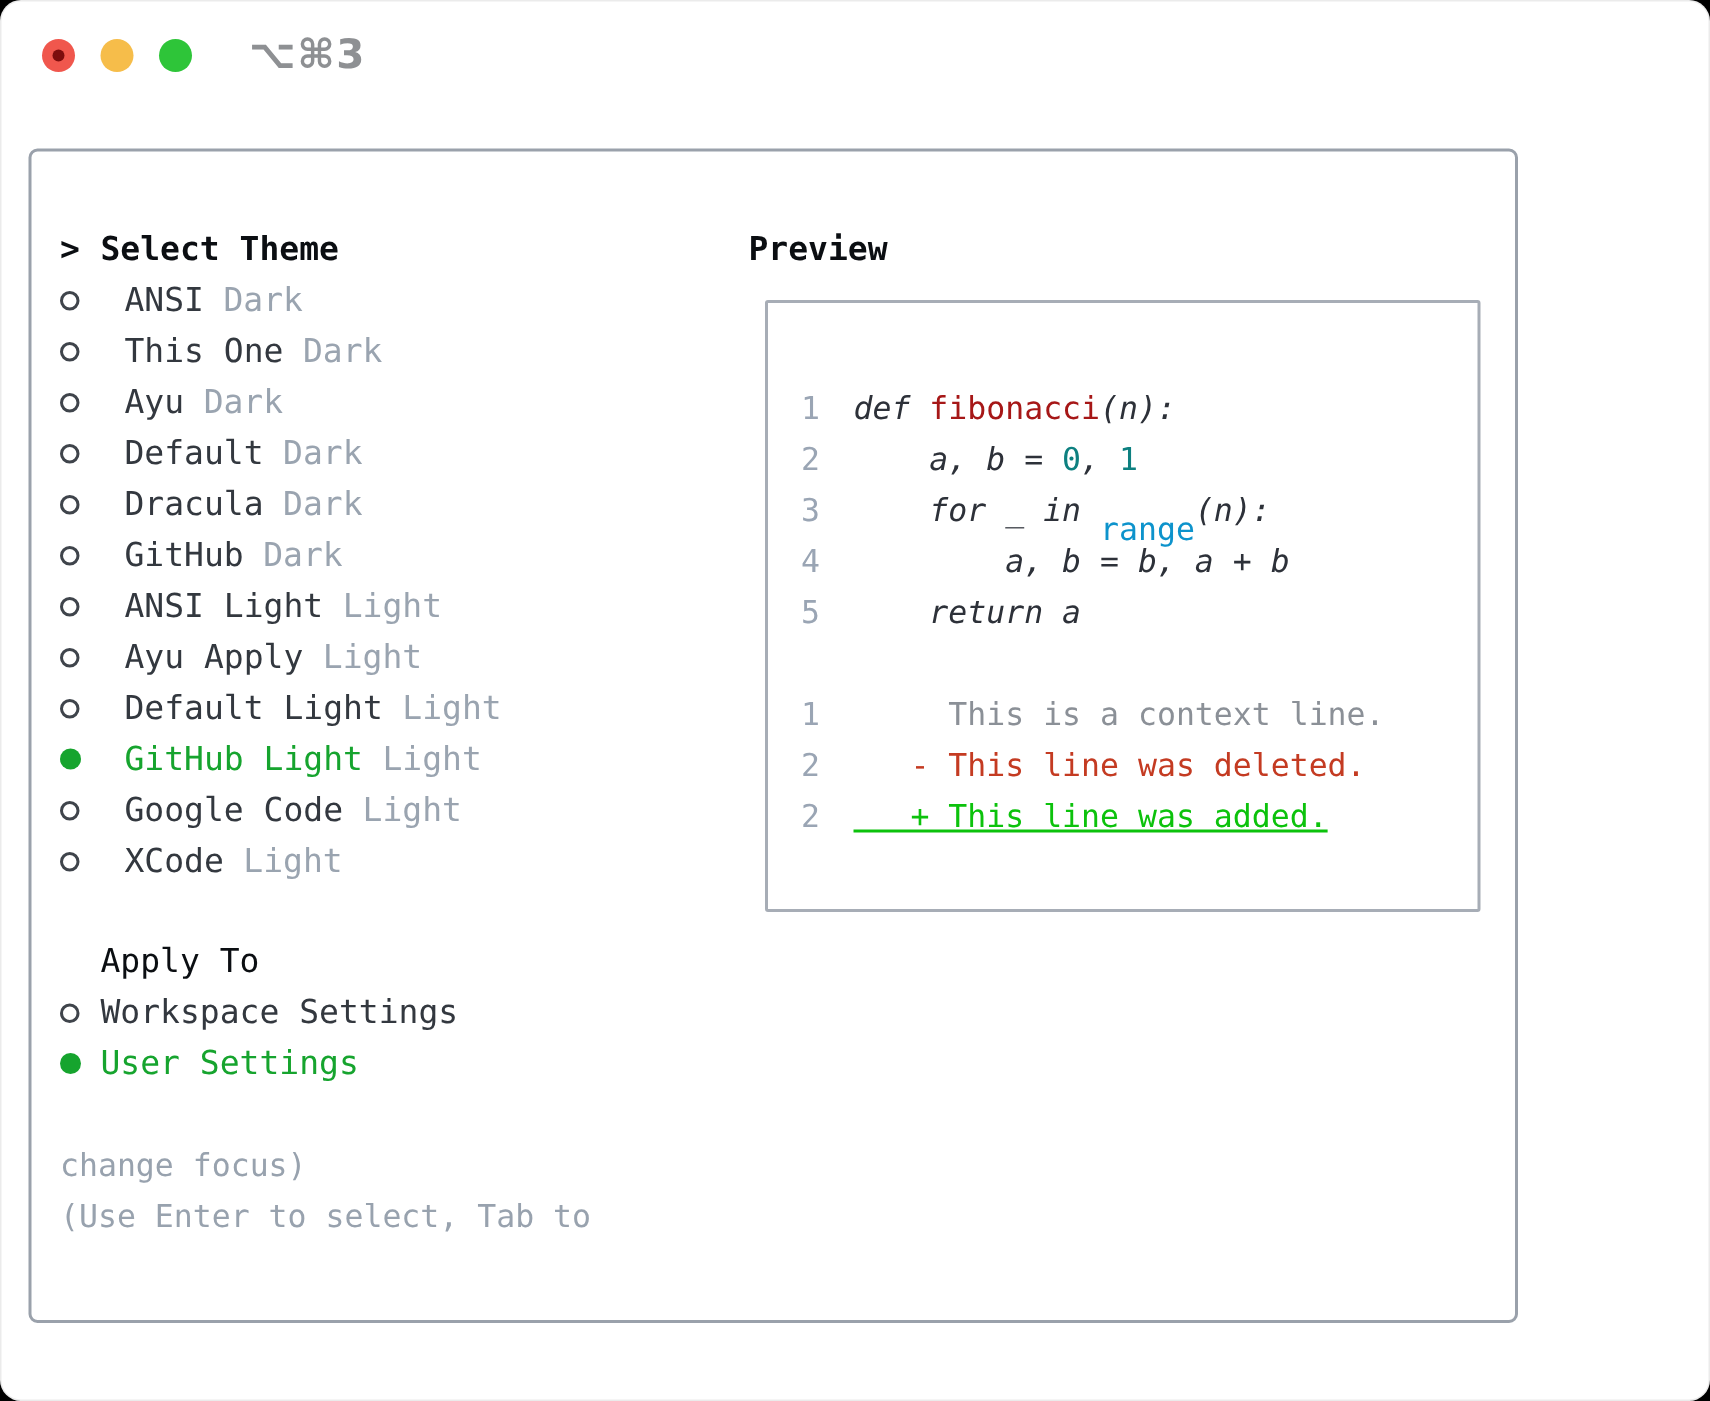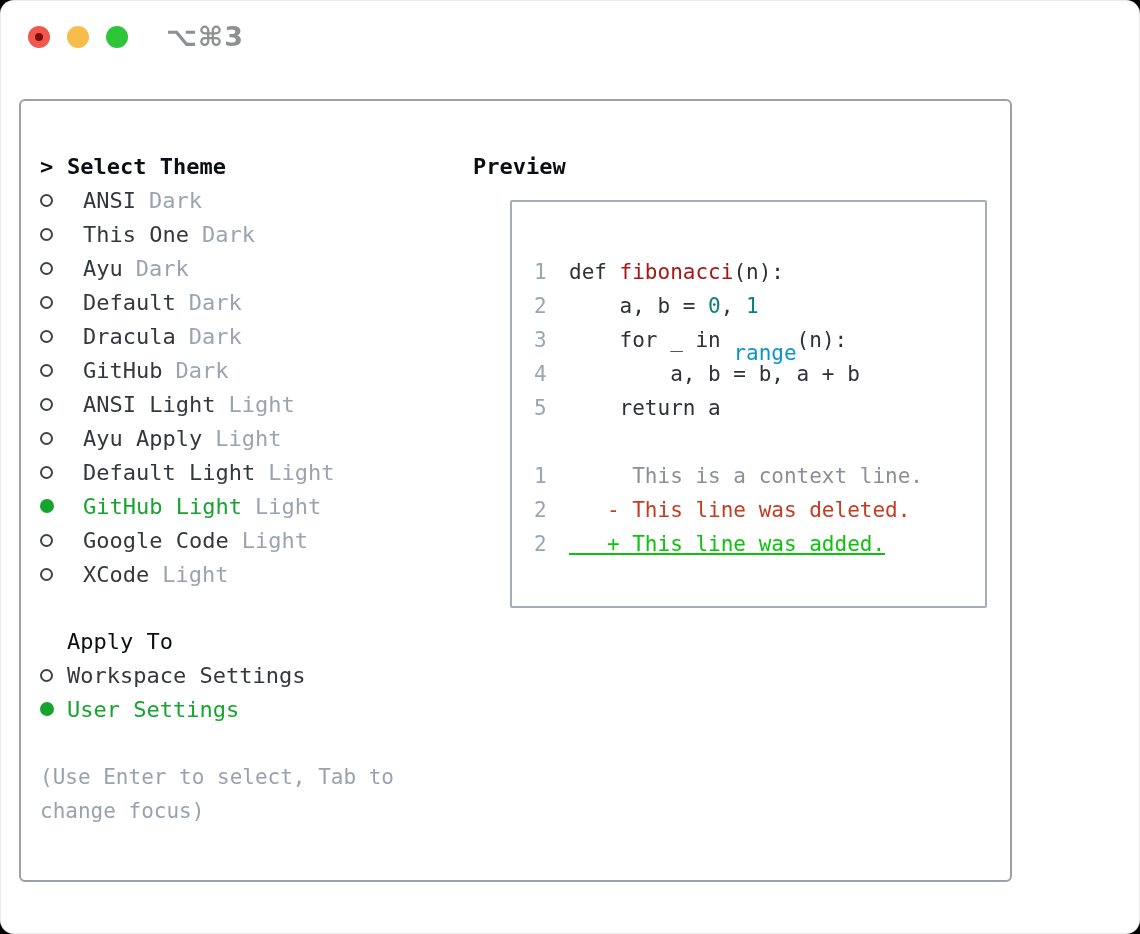--- a/index.html
+++ b/index.html
@@ -53,34 +53,34 @@
   .theme-name { color: var(--itemDark); margin-left: 16px; }
   .theme-name.selected { color: var(--selectedGreen); }
   .variant { color: var(--variantGray); margin-left: 13px; }
   .apply-section { margin-top: 33px; }
   .apply-header { color: #0b0e12; }
   .apply-label { color: var(--itemDark); }
   .apply-label.selected { color: var(--selectedGreen); }
   .help { margin-top: 34px; color: var(--helpGray); font-size: 21px; line-height: 34px; }
   
   .preview-title {
-    position: absolute; left: 452px; top: 48px; height: 34px;
+    position: absolute; left: 478px; top: 48px; height: 34px;
     display: flex; align-items: center;
     font-size: 22px; font-weight: 700; color: #0b0e12;
   }
   .preview-box {
     position: absolute; left: 489px; top: 99px; width: 473px; height: 404px;
     border: 2px solid var(--previewBorder); border-radius: 2px; background: #fff;
     overflow: hidden;
   }
   .code-area { position: absolute; left: 22px; top: 53px; }
   .pline { display: flex; height: 34px; align-items: center; font-size: 21px; white-space: pre; }
   .ln { display: inline-block; width: 35px; color: var(--lineNumber); }
   .diff-area { margin-top: 34px; }
-  .tok-code    { color: var(--codeDefault); }
+  .tok-code    { color: var(--codeDefault); font-style: italic; }
   .tok-func    { color: var(--funcRed); }
   .tok-number  { color: var(--numberTeal); }
   .tok-builtin { color: var(--builtinBlue); margin-top: 26px; }
   .tok-context { color: var(--contextGray); }
   .tok-deleted { color: var(--deletedRed); }
   .tok-added   { color: var(--addedGreen); text-decoration: underline; }
 </style>
 </head>
 <body>
 
@@ -205,22 +205,22 @@
             <div class="row">
               <span class="marker">
                 <span class="radio-filled"></span>
               </span>
               <span class="apply-label selected">User Settings</span>
             </div>
           </div>
       </div>
 
       <div class="help">
+        <div>change focus)</div>
         <div>(Use Enter to select, Tab to</div>
-        <div>change focus)</div>
       </div>
     </div>
 
     <div class="preview-title">Preview</div>
 
     <div class="preview-box">
       <div class="code-area">
         <div id="code-lines">
             <div class="pline"><span class="ln">1</span><span class="tok-code">def </span><span class="tok-func">fibonacci</span><span class="tok-code">(n):</span></div>
             <div class="pline"><span class="ln">2</span><span class="tok-code">    a, b = </span><span class="tok-number">0</span><span class="tok-code">, </span><span class="tok-number">1</span></div>

